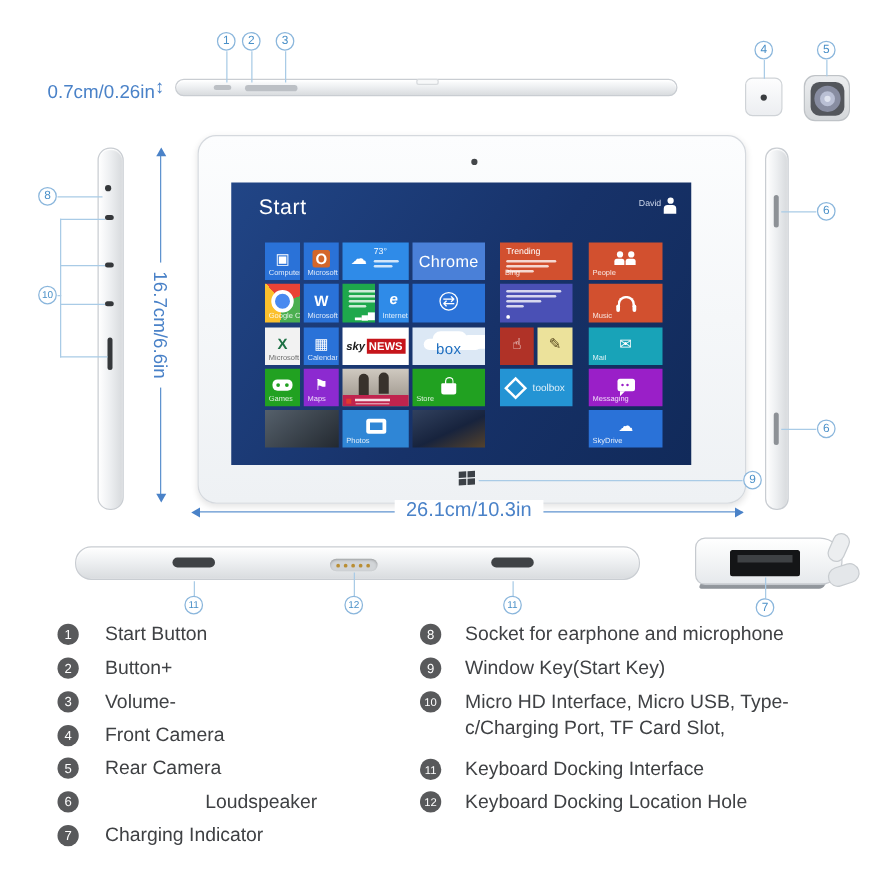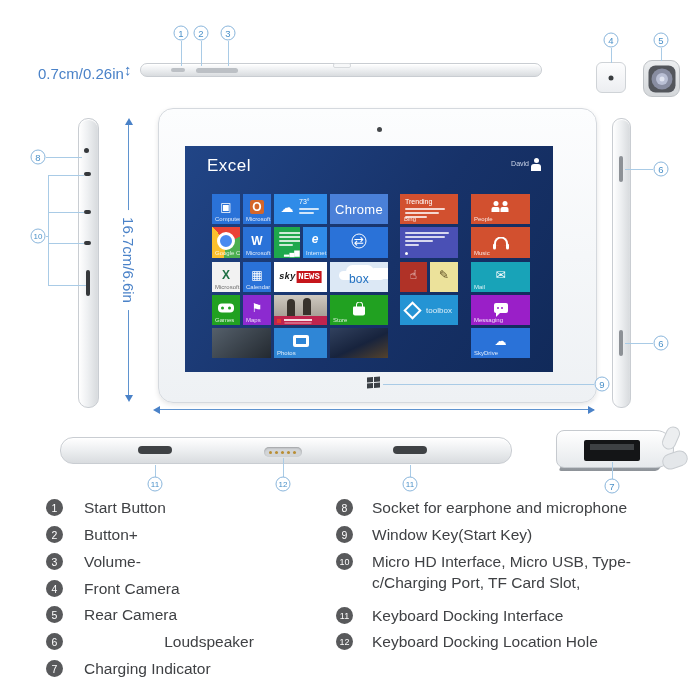--- a/index.html
+++ b/index.html
@@ -75,21 +75,21 @@
   .ic-photo::after{content:"";position:absolute;left:3px;top:3px;right:3px;bottom:3px;background:#2f86d6;}
   .ic-bubble{width:14px;height:10px;background:#fff;border-radius:2px;}
   .ic-bubble::before{content:"";position:absolute;left:3.5px;top:4px;width:2px;height:2px;border-radius:50%;
              background:#9a1fc8;box-shadow:4px 0 0 #9a1fc8;}
   .ic-bubble::after{content:"";position:absolute;left:2px;bottom:-4px;border-top:4px solid #fff;
              border-right:4px solid transparent;}
   .ic-notes{color:#5a4a1f;}
   .tile-box::before{content:"";position:absolute;left:9px;top:9px;width:24px;height:9px;background:#fff;border-radius:8px;
              box-shadow:9px -4px 0 2px #fff,22px 0 0 0 #fff,31px -2px 0 1px #fff;}
   .tile-box .big{top:58%;font-size:12px;}
-  .sky-logo{position:absolute;left:50%;top:50%;transform:translate(-50%,-50%);white-space:nowrap;font-size:9px;font-family:Liberation Mono, monospace;}
+  .sky-logo{position:absolute;left:50%;top:50%;transform:translate(-50%,-50%);white-space:nowrap;font-size:9px;}
   .sky-logo .sky{color:#1a1a1a;font-weight:bold;font-style:italic;padding-right:1px;}
   .sky-logo .news{background:#c6151b;color:#fff;font-weight:bold;padding:1px 2px;}
   .t-head{position:absolute;left:5px;top:4px;font-size:7px;}
   .t-foot{position:absolute;left:4px;bottom:2px;font-size:6px;opacity:.85;}
   .w-temp{position:absolute;left:25px;top:4px;font-size:7px;}
   .strip{position:absolute;left:0;right:0;bottom:0;height:9px;background:#c0244e;}
   .strip::before{content:"";position:absolute;left:3px;top:2.5px;width:4px;height:4px;background:#e03a30;}
   .strip::after{content:"";position:absolute;left:10px;top:3px;width:28px;height:1.5px;background:rgba(255,255,255,.85);
              box-shadow:0 3px 0 -0.5px rgba(255,255,255,.6);}
   .fig{position:absolute;top:4px;width:8px;height:17px;background:#38322c;border-radius:4px 4px 0 0;}
@@ -161,21 +161,21 @@
   <div class="port" style="left:86px;top:270px;width:4px;height:26px;"></div>
 
   <div class="dimline" style="left:128px;top:124px;width:1px;height:272px;"></div>
   <div class="tri tri-up" style="left:124.5px;top:118px;"></div>
   <div class="tri tri-down" style="left:124.5px;top:395px;"></div>
   <div class="dim" style="left:128px;top:260px;transform:translate(-50%,-50%) rotate(90deg);background:#fff;padding:0 7px;font-size:15px;">16.7cm/6.6in</div>
 
   <div id="tablet"></div>
   <div id="front-cam"></div>
   <div id="screen">
-    <div id="start-heading">Excel</div>
+    <div id="start-heading">Start</div>
     <div id="user-name">David</div>
     <span class="ic-avatar"></span>
     <div id="tiles" style="position:absolute;inset:0;">
         <div class="tile tile-computer" style="left: 27px; top: 48px; width: 28px; height: 30px; background: rgb(42, 114, 216);">
           <span class="ic ic-computer">▣</span>
           <span class="lbl">Computer</span>
         </div>
         <div class="tile tile-outlook" style="left: 58px; top: 48px; width: 28px; height: 30px; background: rgb(42, 114, 216);">
           <span class="ic ic-outlook">O</span>
           <span class="lbl">Microsoft Outlook 2010</span>
@@ -302,20 +302,21 @@
       <span></span>
   </div>
 
   <div class="edge vedge" style="left:612px;top:118px;width:19px;height:290px;border-radius:9px;"></div>
   <div style="position:absolute;left:619px;top:156px;width:4px;height:26px;border-radius:2px;background:#8d9196;"></div>
   <div style="position:absolute;left:619px;top:330px;width:4px;height:26px;border-radius:2px;background:#8d9196;"></div>
 
   <div class="dimline" style="left:156px;top:409px;width:438px;height:1px;"></div>
   <div class="tri tri-left" style="left:153px;top:405.5px;"></div>
   <div class="tri tri-right" style="left:588px;top:405.5px;"></div>
+  <div class="dim" style="left:375px;top:409px;transform:translate(-50%,-50%);background:#fff;padding:0 9px;font-size:16px;">26.1cm/10.3in</div>
 
   <div class="edge" style="left:60px;top:437px;width:452px;height:27px;border-radius:13px;"></div>
   <div style="position:absolute;left:138px;top:446px;width:34px;height:8px;border-radius:4px;background:#3f4245;"></div>
   <div style="position:absolute;left:393px;top:446px;width:34px;height:8px;border-radius:4px;background:#3f4245;"></div>
   <div style="position:absolute;left:264px;top:447px;width:38px;height:10px;border-radius:5px;background:#d2d5d8;box-shadow:inset 0 1px 2px rgba(0,0,0,.25);"></div>
   <div style="position:absolute;left:269px;top:450.5px;width:3px;height:3px;border-radius:50%;background:#b98e34;
               box-shadow:6px 0 0 #b98e34,12px 0 0 #b98e34,18px 0 0 #b98e34,24px 0 0 #b98e34;"></div>
 
   <div id="usb-under"></div>
   <div id="usb-body"></div>

